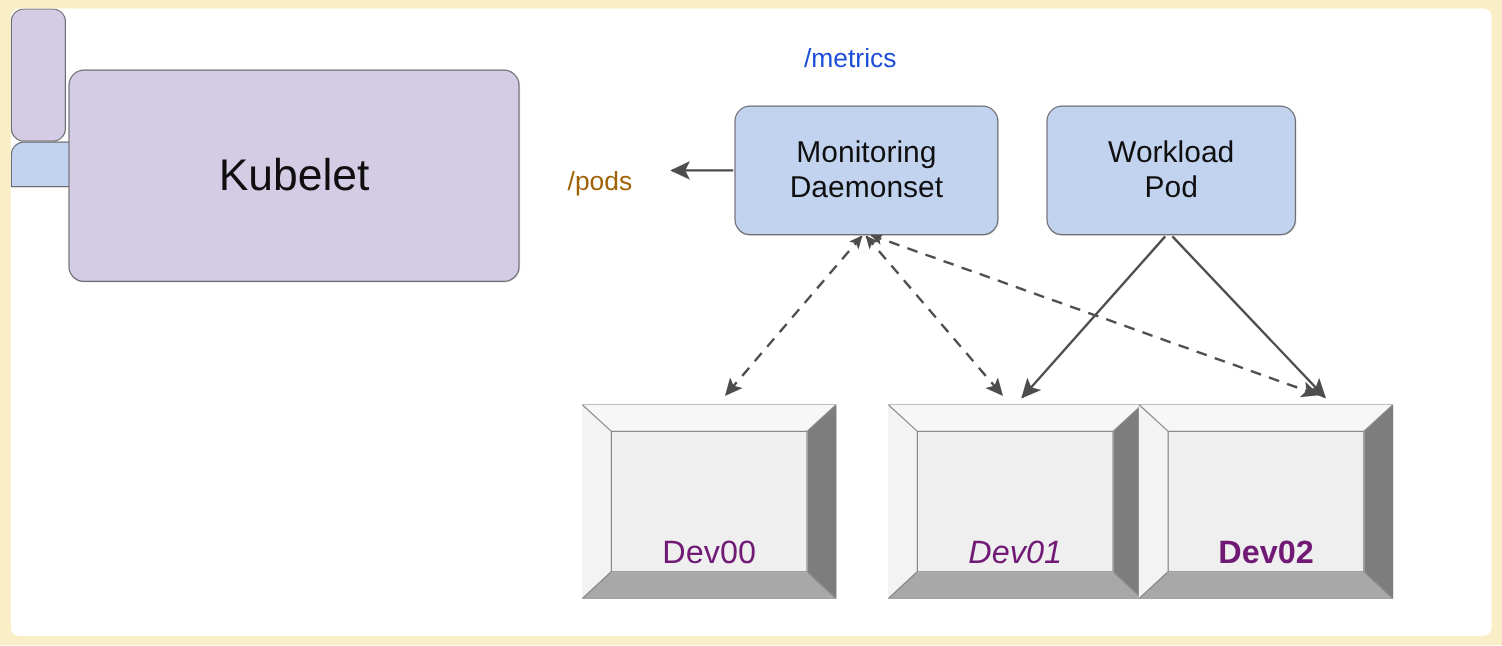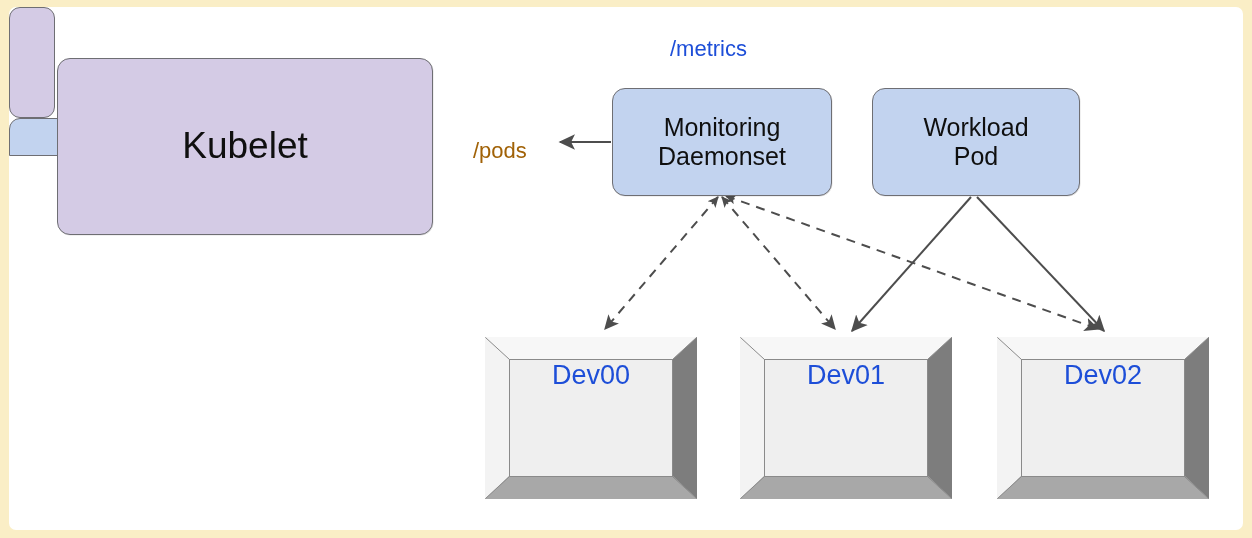--- a/index.html
+++ b/index.html
@@ -148,24 +148,24 @@
   .device .face {
     position: absolute;
     left: 24px;
     top: 22px;
     right: 24px;
     bottom: 22px;
     background: #efefef;
     border: 1px solid #8a8a8a;
     box-sizing: border-box;
     display: flex;
-    align-items: flex-start;
+    align-items: flex-end;
     justify-content: center;
     font-size: 27px;
-    color: #1d4ed8;
+    color: #701a75;
   }
   .device .bev-top {
     position: absolute;
     left: 0; top: 0; width: 100%; height: 23px;
     background: #f7f7f7;
     clip-path: polygon(0 0, 100% 0, calc(100% - 24px) 100%, 24px 100%);
   }
   .device .bev-left {
     position: absolute;
     left: 0; top: 0; width: 25px; height: 100%;
@@ -183,22 +183,22 @@
     left: 0; bottom: 0; width: 100%; height: 23px;
     background: #a8a8a8;
     clip-path: polygon(24px 0, calc(100% - 24px) 0, 100% 100%, 0 100%);
   }
   .device .diag {
     position: absolute;
     inset: 0;
     pointer-events: none;
   }
   #dev00 { left: 476px; }
-  #dev01 { left: 731px; }
-  #dev02 { left: 988px; }
+  #dev01 { left: 731px; font-style: italic; }
+  #dev02 { left: 940px; font-weight: bold; }
 </style>
 </head>
 <body>
 
 <div id="page">
   <div id="canvas">
 
     <svg id="edges" viewBox="0 0 1234 523">
       <defs>
         <marker id="arrow-solid" viewBox="0 0 12 12" refX="10" refY="6" markerWidth="9" markerHeight="9" orient="auto-start-reverse">

